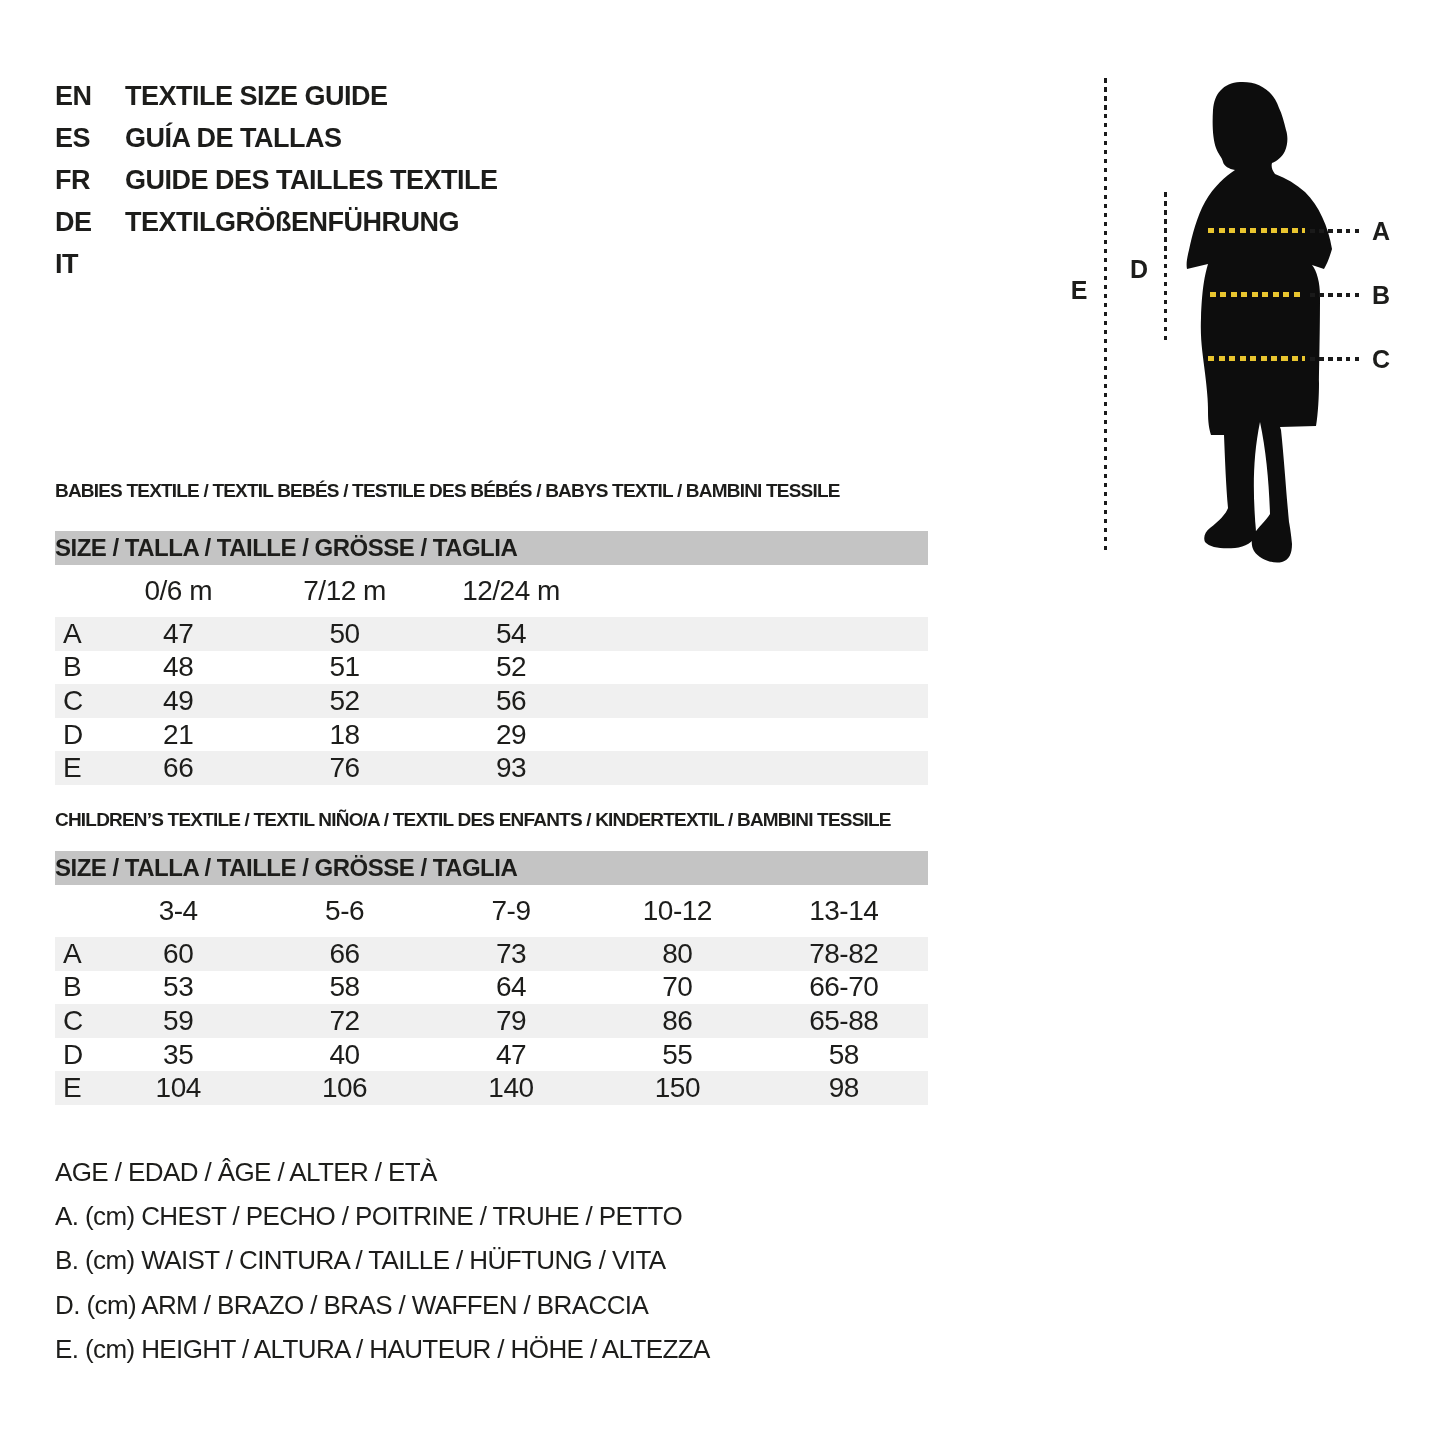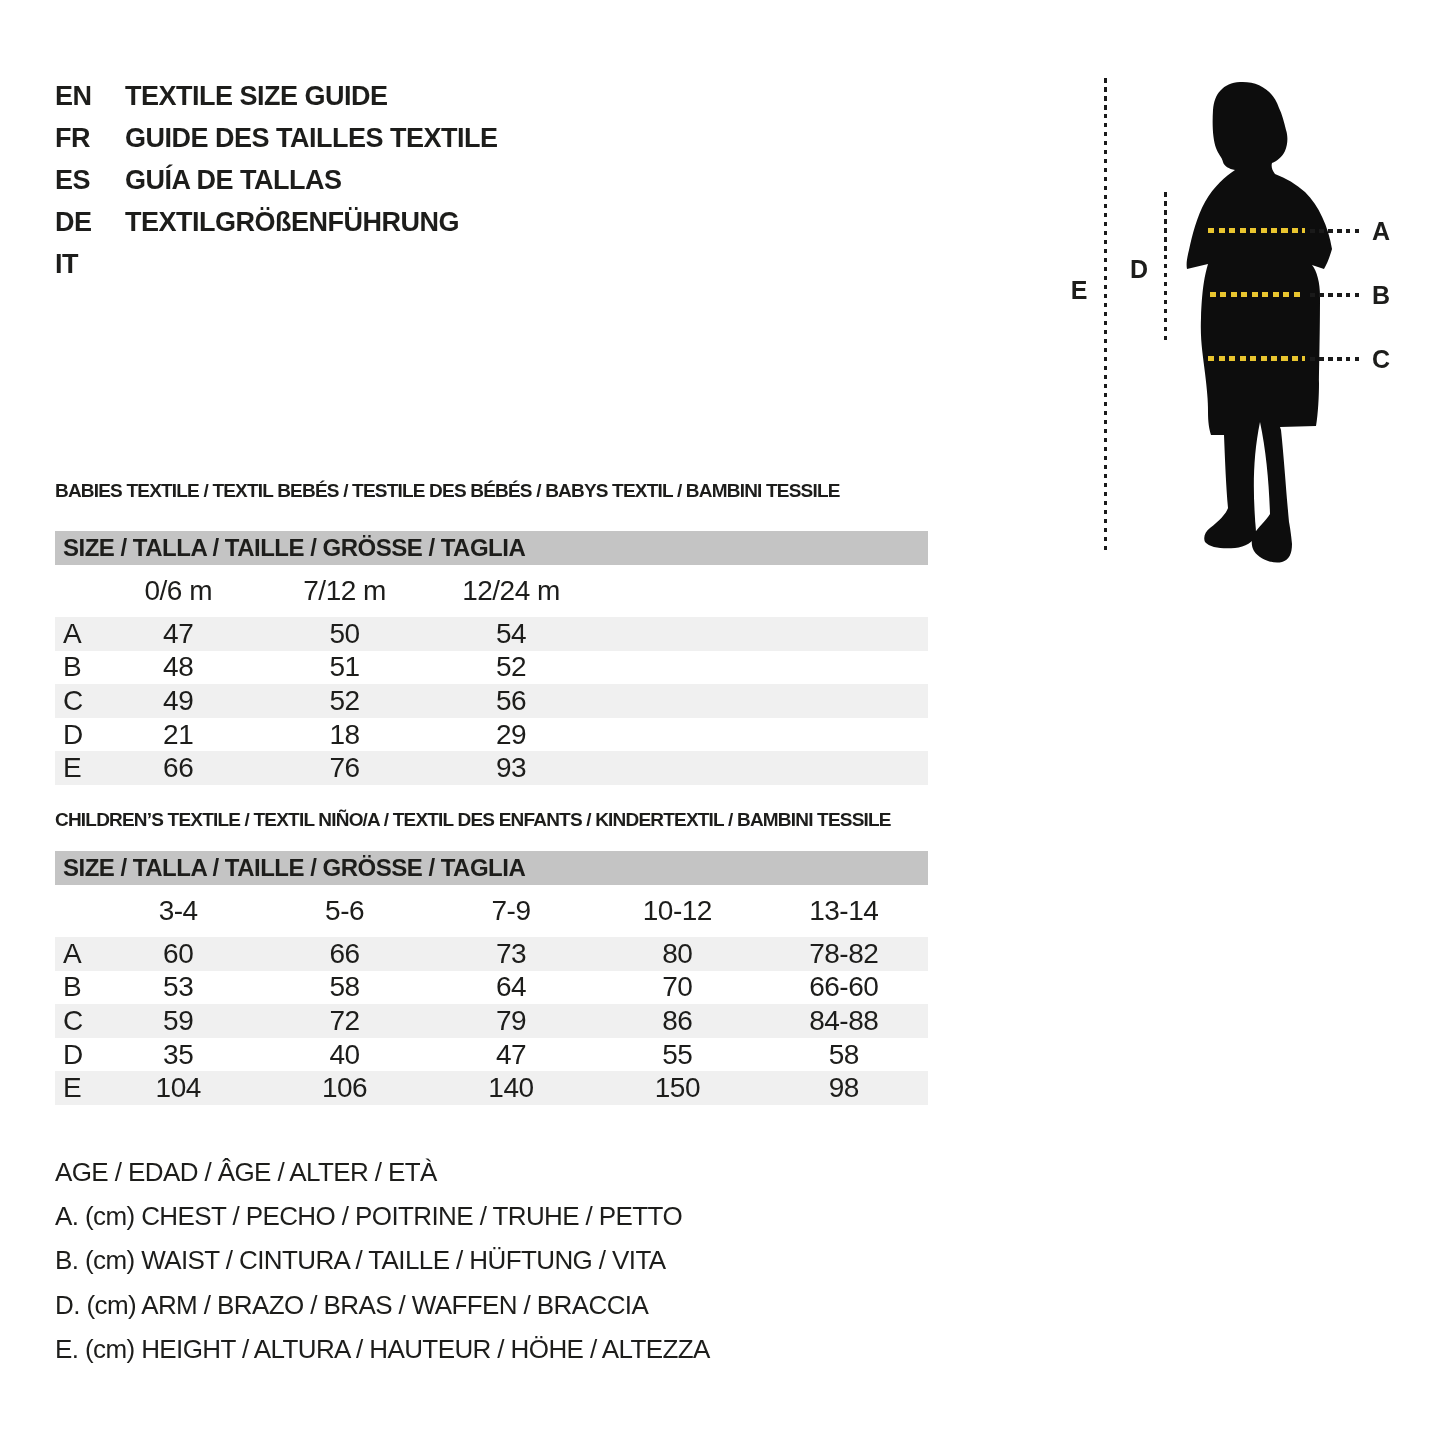--- a/index.html
+++ b/index.html
@@ -33,47 +33,47 @@
            background-image:repeating-linear-gradient(90deg,
              var(--line-black,#1a1a1a) 0, var(--line-black,#1a1a1a) 4.5px,
              transparent 4.5px, transparent 9px); }
   .fig-label { position:absolute; font-weight:700; font-size:25px;
                width:30px; text-align:center; line-height:29px; }
   .silhouette-path { fill:var(--silhouette-black,#0d0d0d); }
 
   
   .size-table { left:55px; width:873px; font-size:28px; letter-spacing:-0.5px; }
   .size-bar { height:34px; background:var(--size-bar-bg,#c4c4c4);
-              display:flex; align-items:center; padding-left:8px; box-sizing:border-box;
+              display:flex; align-items:center; box-sizing:border-box;
               font-size:24px; font-weight:700; letter-spacing:-0.5px; white-space:nowrap; }
   .hdr-row { display:flex; align-items:center; height:52px; }
   .t-row   { display:flex; align-items:center; height:33.6px; }
   .stripe  { background:var(--row-stripe-bg,#f0f0f0); }
   .lbl { width:40px; flex:0 0 40px; padding-left:8px; box-sizing:border-box; }
   .c   { width:166.4px; flex:0 0 166.4px; text-align:center; }
 
   
   .legend { left:55px; top:1150px; font-size:26px; letter-spacing:-0.6px; }
   .legend-line { height:44.3px; display:flex; align-items:center; white-space:nowrap; }
 </style>
 </head>
 <body>
 
 <div class="abs langs">
   <div class="lang-row">
     <span class="lang-code">EN</span>
     <span>TEXTILE SIZE GUIDE</span>
   </div>
   <div class="lang-row">
+    <span class="lang-code">ES</span>
+    <span>GUÍA DE TALLAS</span>
+  </div>
+  <div class="lang-row">
     <span class="lang-code">FR</span>
     <span>GUIDE DES TAILLES TEXTILE</span>
-  </div>
-  <div class="lang-row">
-    <span class="lang-code">ES</span>
-    <span>GUÍA DE TALLAS</span>
   </div>
   <div class="lang-row">
     <span class="lang-code">DE</span>
     <span>TEXTILGRÖßENFÜHRUNG</span>
   </div>
   <div class="lang-row">
     <span class="lang-code">IT</span>
   </div>
 </div>
 
@@ -209,29 +209,29 @@
     <span class="c">73</span>
     <span class="c">80</span>
     <span class="c">78-82</span>
   </div>
   <div class="t-row">
     <span class="lbl">B</span>
     <span class="c">53</span>
     <span class="c">58</span>
     <span class="c">64</span>
     <span class="c">70</span>
-    <span class="c">66-60</span>
+    <span class="c">66-70</span>
   </div>
   <div class="t-row stripe">
     <span class="lbl">C</span>
     <span class="c">59</span>
     <span class="c">72</span>
     <span class="c">79</span>
     <span class="c">86</span>
-    <span class="c">84-88</span>
+    <span class="c">65-88</span>
   </div>
   <div class="t-row">
     <span class="lbl">D</span>
     <span class="c">35</span>
     <span class="c">40</span>
     <span class="c">47</span>
     <span class="c">55</span>
     <span class="c">58</span>
   </div>
   <div class="t-row stripe">

